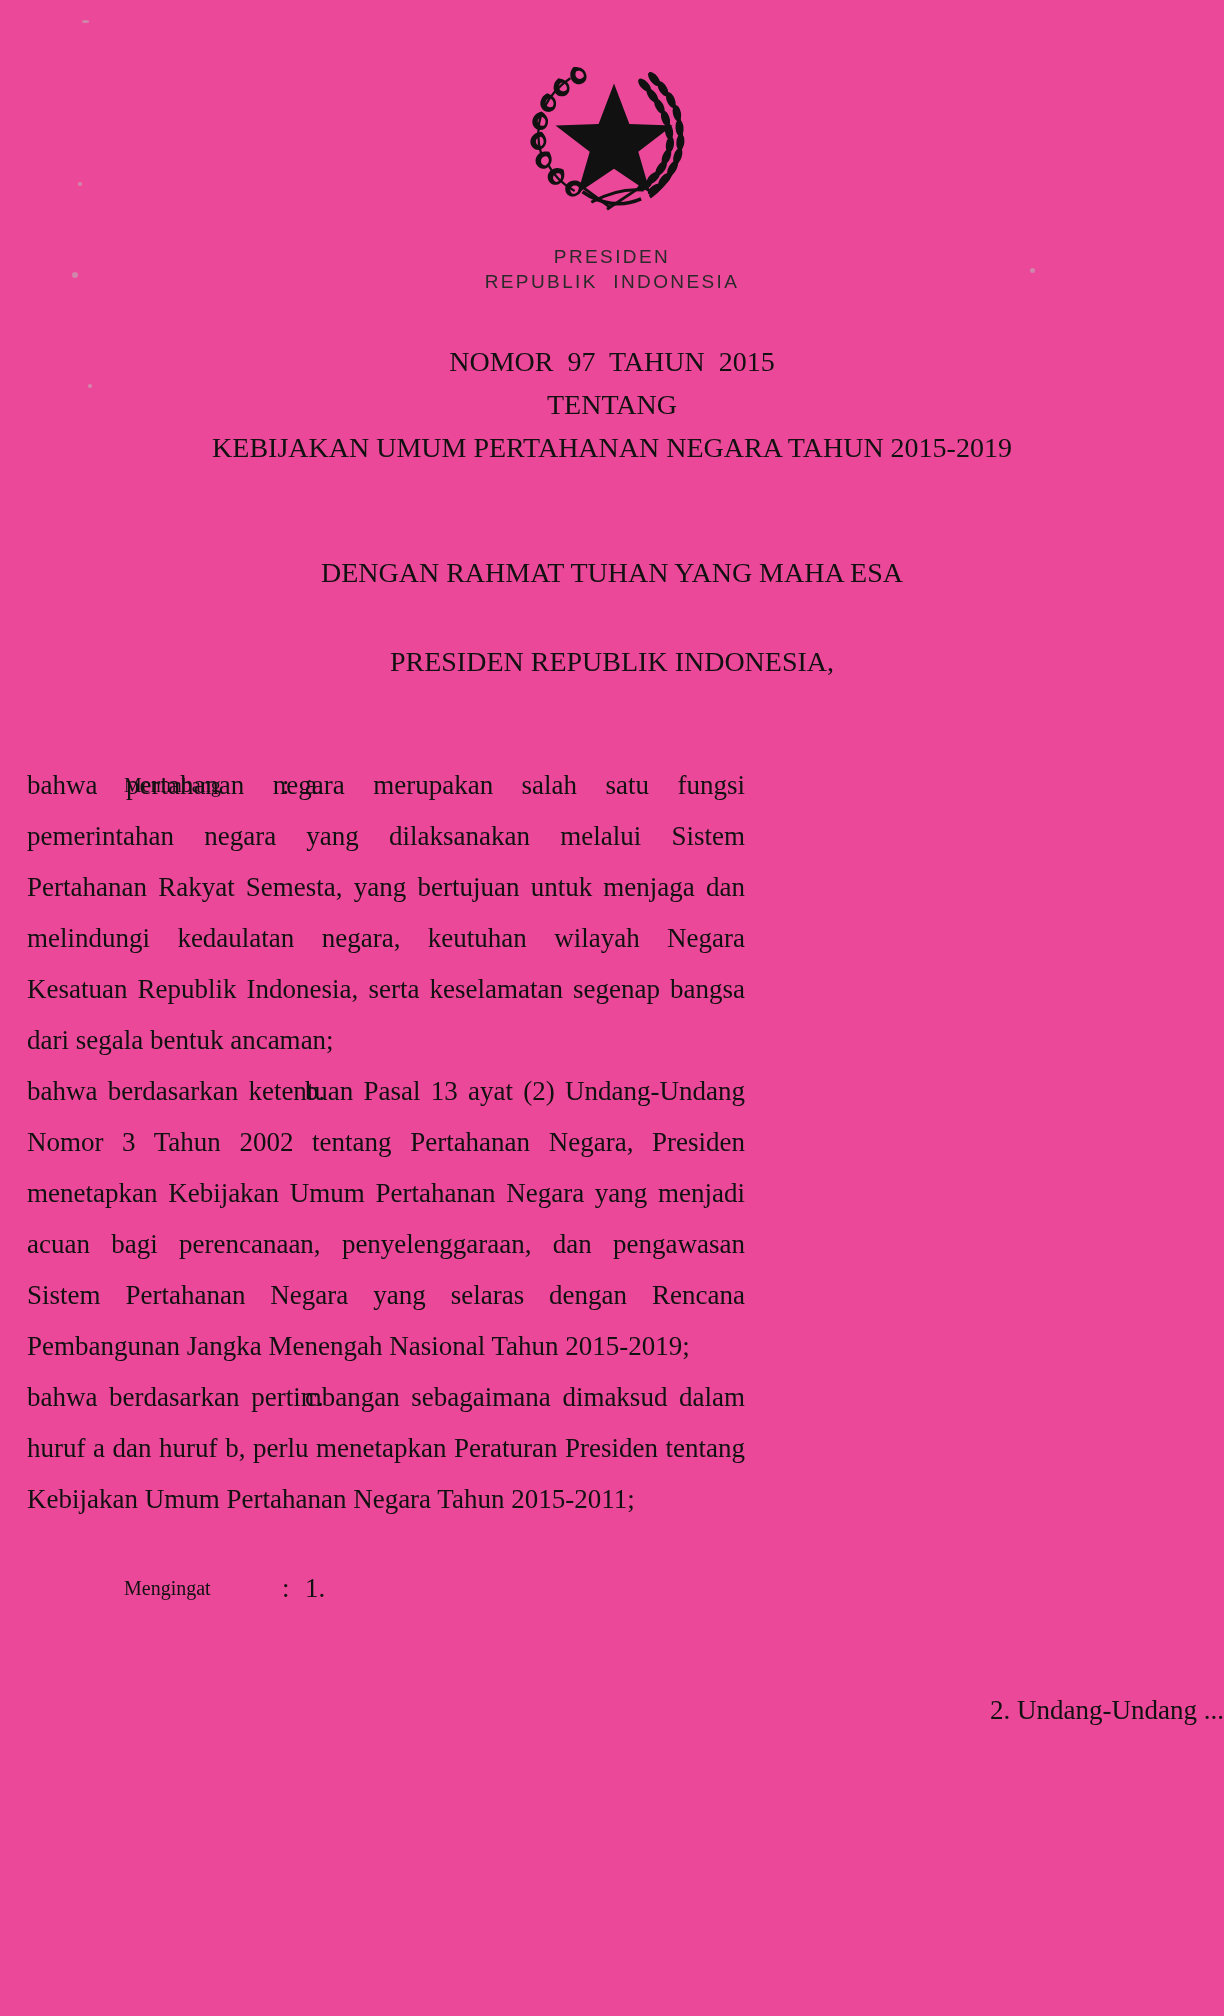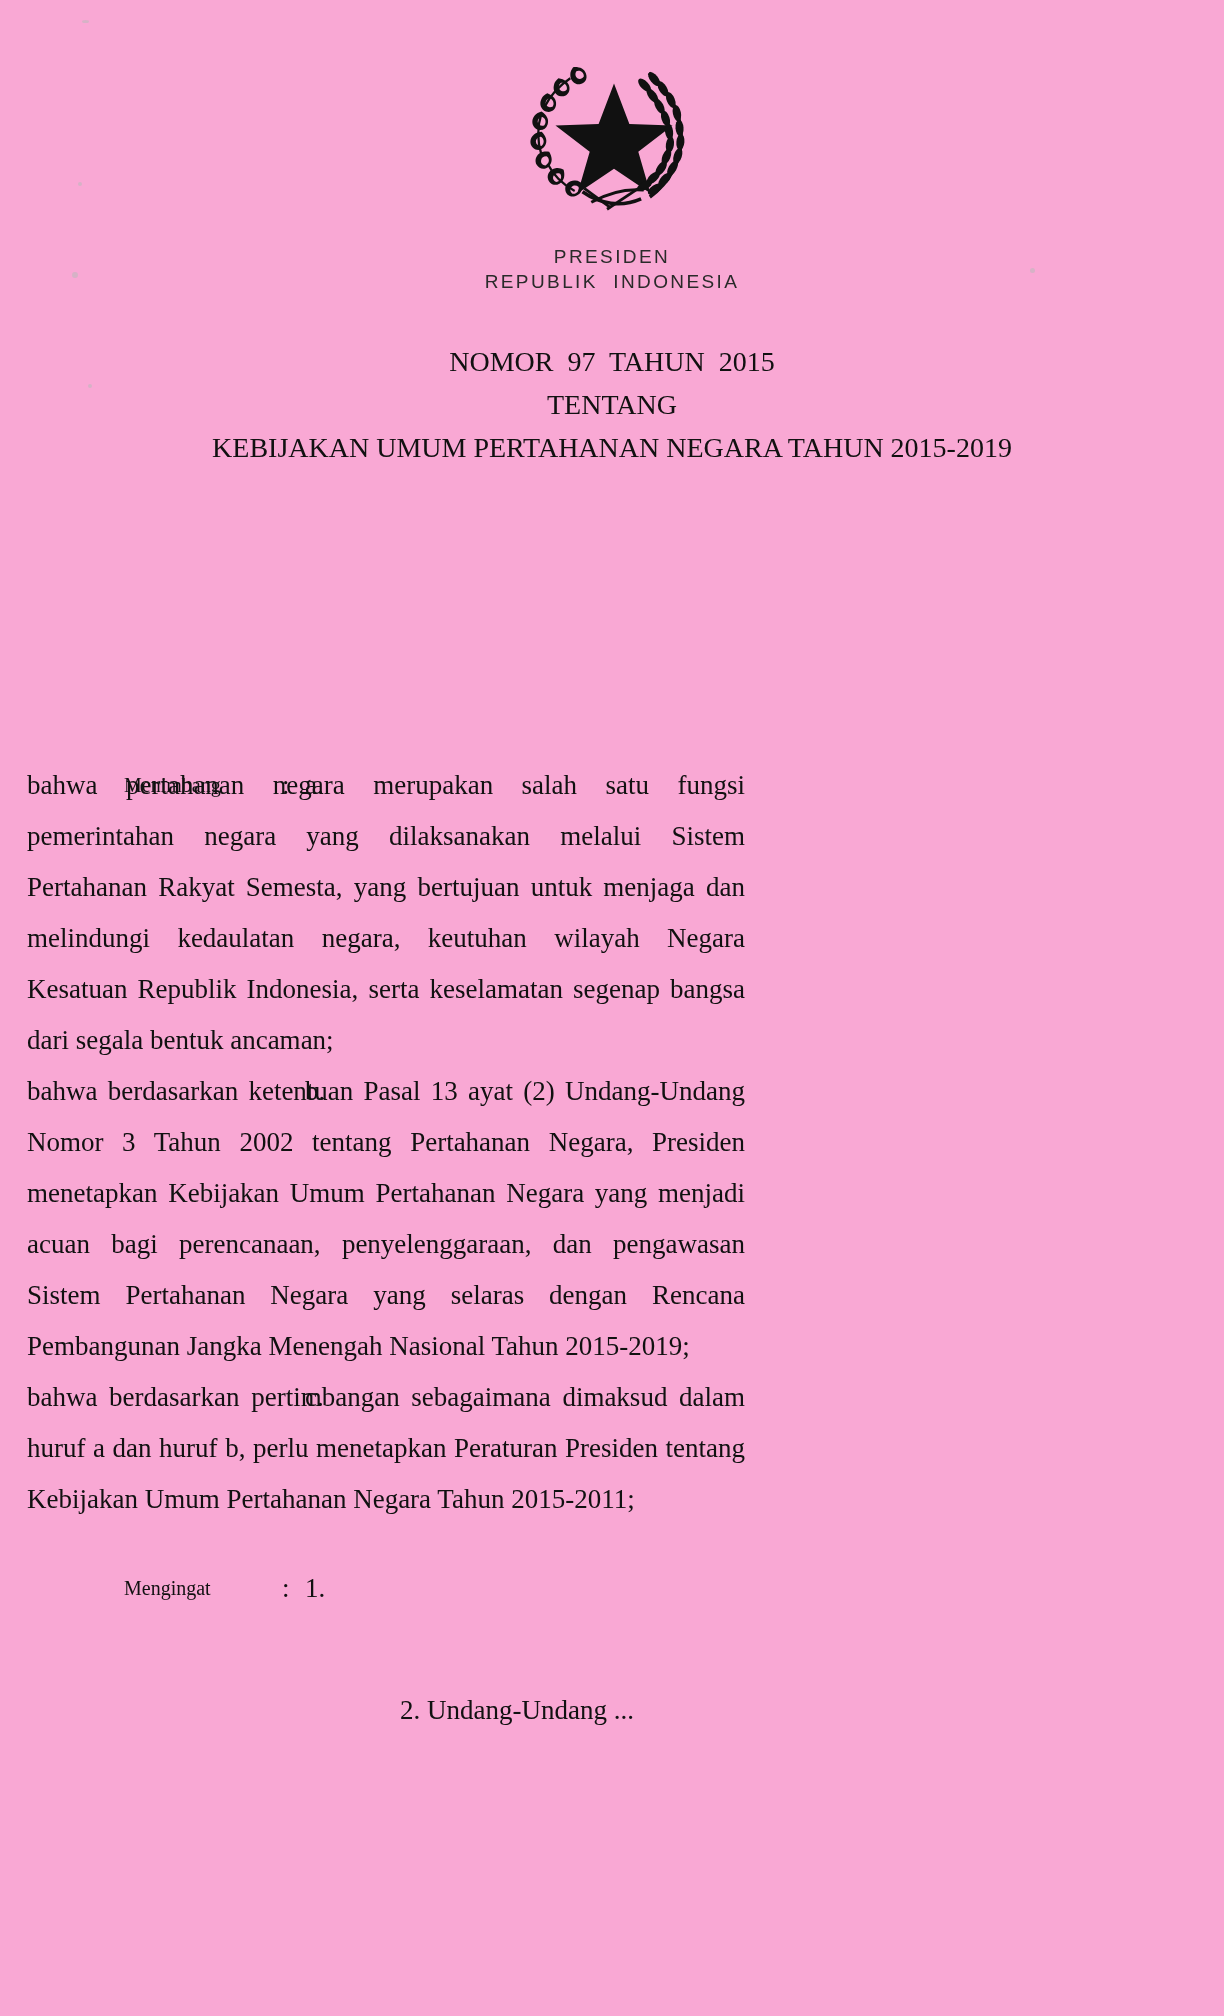--- a/index.html
+++ b/index.html
@@ -4,21 +4,21 @@
 <style>
   html, body {
     margin: 0;
     padding: 0;
     background: #ffffff;
   }
   .page {
     position: relative;
     width: 1224px;
     height: 2016px;
-    background: #f9a8d4;
+    background: #ec4899;
     color: #111111;
     font-family: "Liberation Serif", "DejaVu Serif", serif;
     overflow: hidden;
   }
 
   
   .speck {
     position: absolute;
     background: #b9b9b9;
     border-radius: 50%;
@@ -126,21 +126,21 @@
     hyphens: none;
   }
   .clause-body.last-line-left { text-align-last: left; margin-left: 27px; }
 
   
   .continuation {
     position: absolute;
     left: 0;
     top: 1690px;
     width: 1224px;
-    text-align: left;
+    text-align: right;
     padding-left: 400px;
     box-sizing: border-box;
   }
   .continuation-text {
     font-size: 27px;
     line-height: 40px;
     white-space: pre;
   }
 </style>
 </head>
@@ -230,20 +230,24 @@
     <div class="header-line">PRESIDEN</div>
     <div class="header-line">REPUBLIK  INDONESIA</div>
   </div>
 
   <div class="title-block">
     <div class="title-line">NOMOR  97  TAHUN  2015</div>
     <div class="title-line">TENTANG</div>
     <div class="title-line">KEBIJAKAN UMUM PERTAHANAN NEGARA TAHUN 2015-2019</div>
   </div>
 
+  <div class="invocation">
+    <div class="invocation-line">DENGAN RAHMAT TUHAN YANG MAHA ESA</div>
+    <div class="invocation-line second">PRESIDEN REPUBLIK INDONESIA,</div>
+  </div>
 
   <div class="section" id="menimbang-section">
 
     <div class="clause-row">
       <span class="clause-label">Menimbang</span>
       <span class="clause-colon">:</span>
       <span class="clause-marker">a.</span>
       <p class="clause-body last-line-left">bahwa pertahanan negara merupakan salah satu fungsi pemerintahan negara yang dilaksanakan melalui Sistem Pertahanan Rakyat Semesta, yang bertujuan untuk menjaga  dan melindungi kedaulatan negara, keutuhan wilayah Negara Kesatuan Republik Indonesia, serta keselamatan segenap bangsa dari segala bentuk ancaman;</p>
     </div>
 

